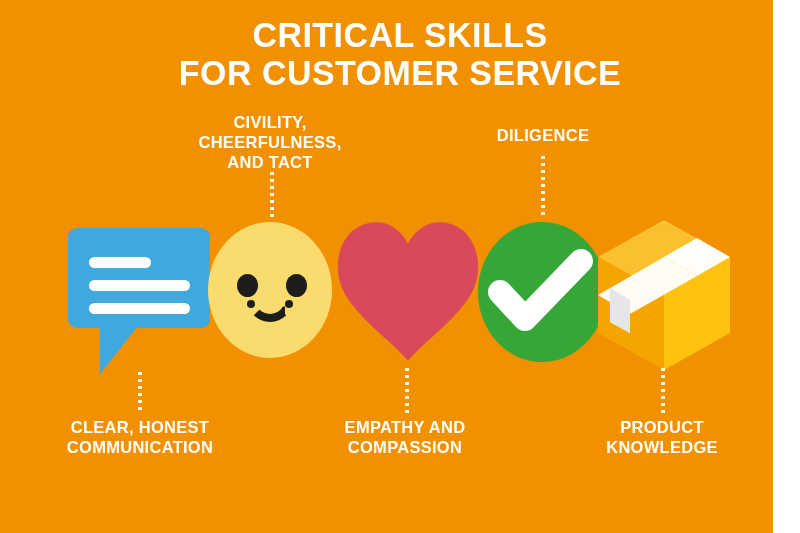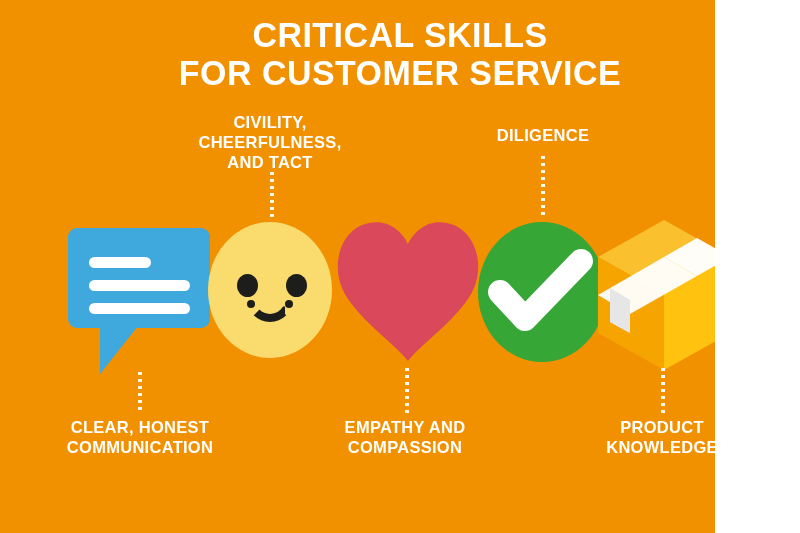--- a/index.html
+++ b/index.html
@@ -8,21 +8,21 @@
     padding: 0;
   }
   body {
     width: 800px;
     height: 533px;
     overflow: hidden;
     font-family: "Liberation Sans", sans-serif;
   }
   #poster {
     position: relative;
-    width: 715px;
+    width: 773px;
     height: 533px;
     background: #F29100;
     overflow: hidden;
   }
 
   
   .title-block {
     position: absolute;
     left: 0;
     top: 16px;

